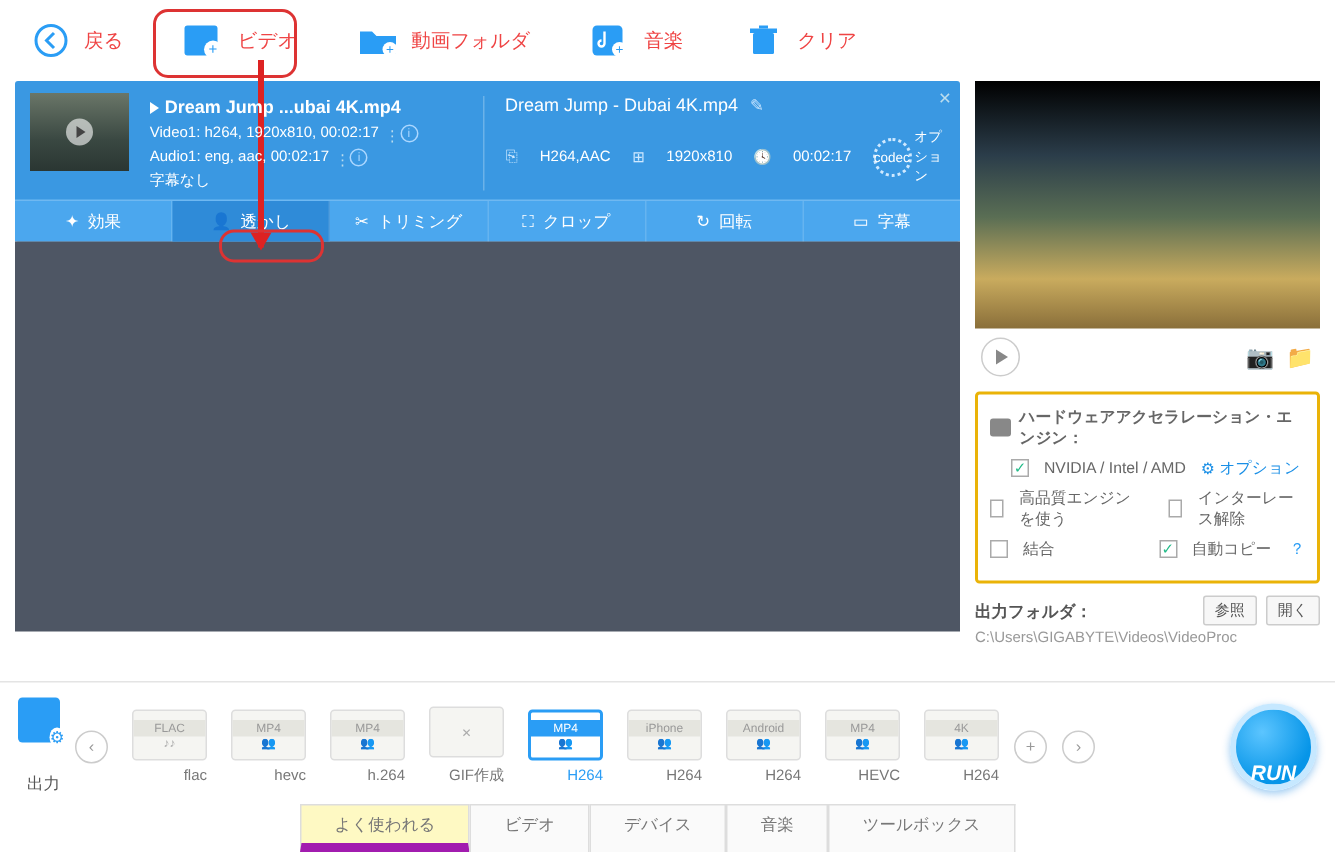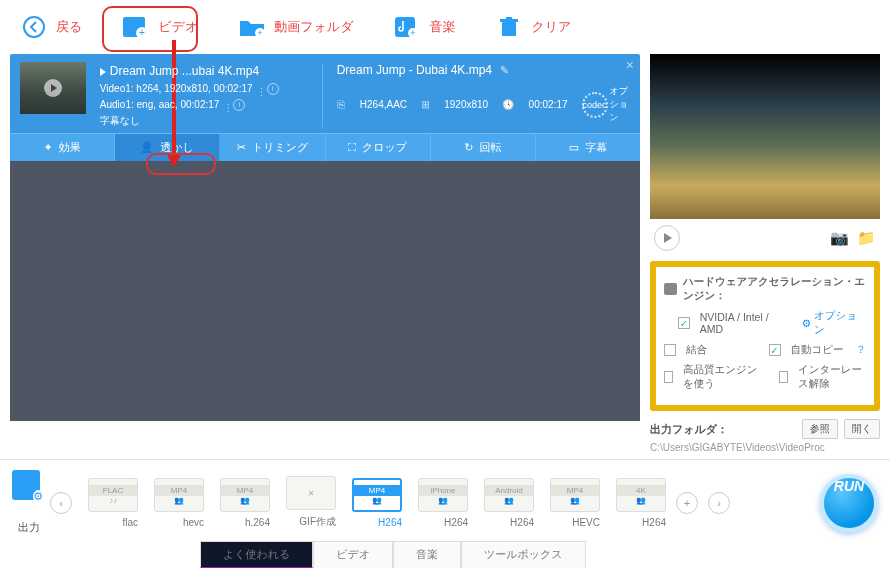--- a/index.html
+++ b/index.html
@@ -15,21 +15,21 @@
 .arrow::after{content:"";position:absolute;bottom:-2px;left:-5px;border-left:7px solid transparent;border-right:7px solid transparent;border-top:12px solid #d22;}
 .main { display:flex; padding:0 10px; gap:10px;}
 .left-pane { width:630px;}
 .file-panel { background:#3a98e2; border-radius:2px; color:#fff; }
 .fp-top { display:flex; padding:8px 10px 4px; gap:14px; position:relative;}
 .fp-close { position:absolute; right:6px; top:3px; font-size:14px; cursor:pointer; color:#bde;}
 .thumb { width:78px; height:52px; background:linear-gradient(180deg,#6a7668 0%,#3a4842 60%,#2a3632 100%); display:flex; align-items:center; justify-content:center;}
 .thumb .play{width:18px;height:18px;border-radius:50%;background:rgba(255,255,255,.6);display:flex;align-items:center;justify-content:center;}
 .thumb .play::after{content:"";border-left:6px solid #444;border-top:4px solid transparent;border-bottom:4px solid transparent;margin-left:2px;}
 .src-col { flex:0 0 208px; font-size:10px; line-height:1.6;}
-.src-col .fname { font-size:12px; font-weight:normal; display:flex; align-items:center; gap:4px;}
+.src-col .fname { font-size:12px; font-weight:bold; display:flex; align-items:center; gap:4px;}
 .triangle{width:0;height:0;border-top:4px solid transparent;border-bottom:4px solid transparent;border-left:6px solid #fff;}
 .info-row { display:flex; align-items:center; gap:4px;}
 .info-badge{width:12px;height:12px;border-radius:50%;border:1px solid #abd7ff;font-size:8px;line-height:10px;text-align:center;color:#abd7ff;}
 .dots{display:inline-block;width:6px;height:10px;}
 .dots::before{content:"⋮";color:#bde;}
 .divider-v{width:1px;background:rgba(255,255,255,.25);margin:2px 0;}
 .out-col { flex:1; font-size:10px; padding-top:1px;}
 .out-top{display:flex;align-items:center;gap:8px;margin-bottom:8px;}
 .out-top .fname{font-size:12px;font-weight:normal;}
 .pencil{font-size:11px;color:#c9e6ff;cursor:pointer;}
@@ -42,21 +42,21 @@
 .fp-tab.active{background:#2f8bd8;}
 .fp-tab:last-child{border-right:none;}
 .canvas{height:260px;background:#4e5664;margin-top:0;}
 .right-pane{flex:1;display:flex;flex-direction:column;}
 .preview{height:165px;background:linear-gradient(180deg,#000 0%,#2b3d4a 30%,#5a6e54 55%,#c9ab5e 80%,#8a6f3a 100%);position:relative;}
 .pv-row{display:flex;align-items:center;padding:6px 4px;gap:8px;}
 .play-btn{width:26px;height:26px;border:1px solid #ccc;border-radius:50%;display:flex;align-items:center;justify-content:center;cursor:pointer;}
 .play-btn::after{content:"";border-left:8px solid #888;border-top:5px solid transparent;border-bottom:5px solid transparent;margin-left:2px;}
 .pv-row .spacer{flex:1;}
 .pv-ico{color:#aaa;font-size:15px;cursor:pointer;}
-.opts{border:6px solid #eab308;border-radius:3px;padding:8px;margin-top:4px;font-size:10.5px;color:#666;}
+.opts{border:2px solid #eab308;border-radius:3px;padding:8px;margin-top:4px;font-size:10.5px;color:#666;}
 .opts .title{display:flex;align-items:center;gap:6px;margin-bottom:6px;}
 .chip{width:16px;height:12px;background:#888;border-radius:2px;}
 .row-in{display:flex;align-items:center;gap:10px;margin:6px 0;}
 .cb{width:12px;height:12px;border:1px solid #aaa;display:inline-flex;align-items:center;justify-content:center;font-size:10px;color:#2b8;}
 .cb.checked::after{content:"✓";}
 .gear-link{color:#1a8fe6;display:flex;align-items:center;gap:3px;}
 .out-folder{margin-top:8px;font-size:11px;}
 .of-row{display:flex;align-items:center;gap:6px;margin-bottom:3px;}
 .btn-sm{border:1px solid #ccc;padding:2px 7px;font-size:10px;border-radius:2px;cursor:pointer;background:#f7f7f7;}
 .path{font-size:10px;color:#999;}
@@ -65,24 +65,24 @@
 .out-label{display:flex;flex-direction:column;align-items:flex-end;gap:20px;}
 .out-label .doc{width:28px;height:30px;background:#2a9df5;border-radius:3px;position:relative;}
 .out-label .doc::after{content:"⚙";position:absolute;right:-3px;bottom:-3px;font-size:11px;color:#2a9df5;background:#fff;border-radius:50%;}
 .nav-circ{width:22px;height:22px;border:1px solid #ccc;border-radius:50%;display:flex;align-items:center;justify-content:center;cursor:pointer;color:#999;}
 .fmt{width:56px;display:flex;flex-direction:column;align-items:flex-end;gap:5px;cursor:pointer;}
 .fmt .card{width:50px;height:34px;border:1px solid #ddd;border-radius:3px;display:flex;flex-direction:column;align-items:center;justify-content:center;background:#f5f5f2;font-size:8px;color:#aaa;}
 .fmt .card .top{background:#e5e5df;width:100%;text-align:center;font-size:8px;padding:1px 0;color:#999;}
 .fmt.selected .card{border:2px solid #2a9df5;background:#fff;}
 .fmt.selected .card .top{background:#2a9df5;color:#fff;}
 .fmt .sub{font-size:10px;color:#777;}
-.run{width:58px;height:58px;border-radius:50%;background:radial-gradient(circle at 35% 30%,#5cc5ff,#0695e8 70%);border:4px solid #c6e8ff;display:flex;align-items:flex-start;justify-content:center;color:#fff;font-weight:bold;font-size:14px;font-style:italic;margin-left:auto;cursor:pointer;box-shadow:0 2px 6px rgba(0,120,220,.4);}
+.run{width:58px;height:58px;border-radius:50%;background:radial-gradient(circle at 35% 30%,#5cc5ff,#0695e8 70%);border:4px solid #c6e8ff;display:flex;align-items:flex-end;justify-content:center;color:#fff;font-weight:bold;font-size:14px;font-style:italic;margin-left:auto;cursor:pointer;box-shadow:0 2px 6px rgba(0,120,220,.4);}
 .cat-tabs{display:flex;margin-left:200px;margin-top:2px;}
 .cat-tab{padding:5px 22px;font-size:11px;color:#777;border:1px solid #ddd;border-bottom:none;cursor:pointer;background:#fafafa;}
-.cat-tab.active{background:#0f172a;border-bottom:1px solid #a21caf;}
+.cat-tab.active{background:#fef9c3;border-bottom:6px solid #a21caf;}
 svg{display:block;}
 </style>
 </head>
 <body>
 
 <div class="topbar">
   <div class="top-item">
     <span class="icon-wrap">
         <svg width="24" height="24">
           <circle cx="12" cy="12" r="10" fill="none" stroke="#2a9df5" stroke-width="2"></circle>
@@ -231,32 +231,32 @@
       <div class="row-in" style="margin-left:14px;">
         <span class="cb checked"></span>
           <span>NVIDIA / Intel / AMD</span>
         <span class="gear-link">
             <span>⚙</span>
             <span>オプション</span>
           </span>
       </div>
       <div class="row-in">
         <span class="cb"></span>
+          <span>高品質エンジンを使う</span>
+        <span style="flex:1"></span>
+        <span class="cb"></span>
+          <span>インターレース解除</span>
+      </div>
+      <div class="row-in">
+        <span class="cb"></span>
           <span>結合</span>
         <span style="flex:1"></span>
         <span class="cb checked"></span>
           <span>自動コピー</span>
           <span style="color:#2a9df5;margin-left:2px;">？</span>
-      </div>
-      <div class="row-in">
-        <span class="cb"></span>
-          <span>高品質エンジンを使う</span>
-        <span style="flex:1"></span>
-        <span class="cb"></span>
-          <span>インターレース解除</span>
       </div>
     </div>
     <div class="out-folder">
       <div class="of-row">
         <b>出力フォルダ：</b>
         <span style="flex:1"></span>
         <span class="btn-sm">参照</span>
         <span class="btn-sm">開く</span>
       </div>
       <div class="path">C:\Users\GIGABYTE\Videos\VideoProc</div>
@@ -335,16 +335,17 @@
       </div>
     <div class="nav-circ">+</div>
     <div class="nav-circ">›</div>
     <div class="run">
         <span>RUN</span>
       </div>
   </div>
   <div class="cat-tabs">
     <div class="cat-tab active">よく使われる</div>
     <div class="cat-tab">ビデオ</div>
+    <div class="cat-tab">デバイス</div>
     <div class="cat-tab">音楽</div>
     <div class="cat-tab">ツールボックス</div>
   </div>
 </div>
 
 </body></html>

